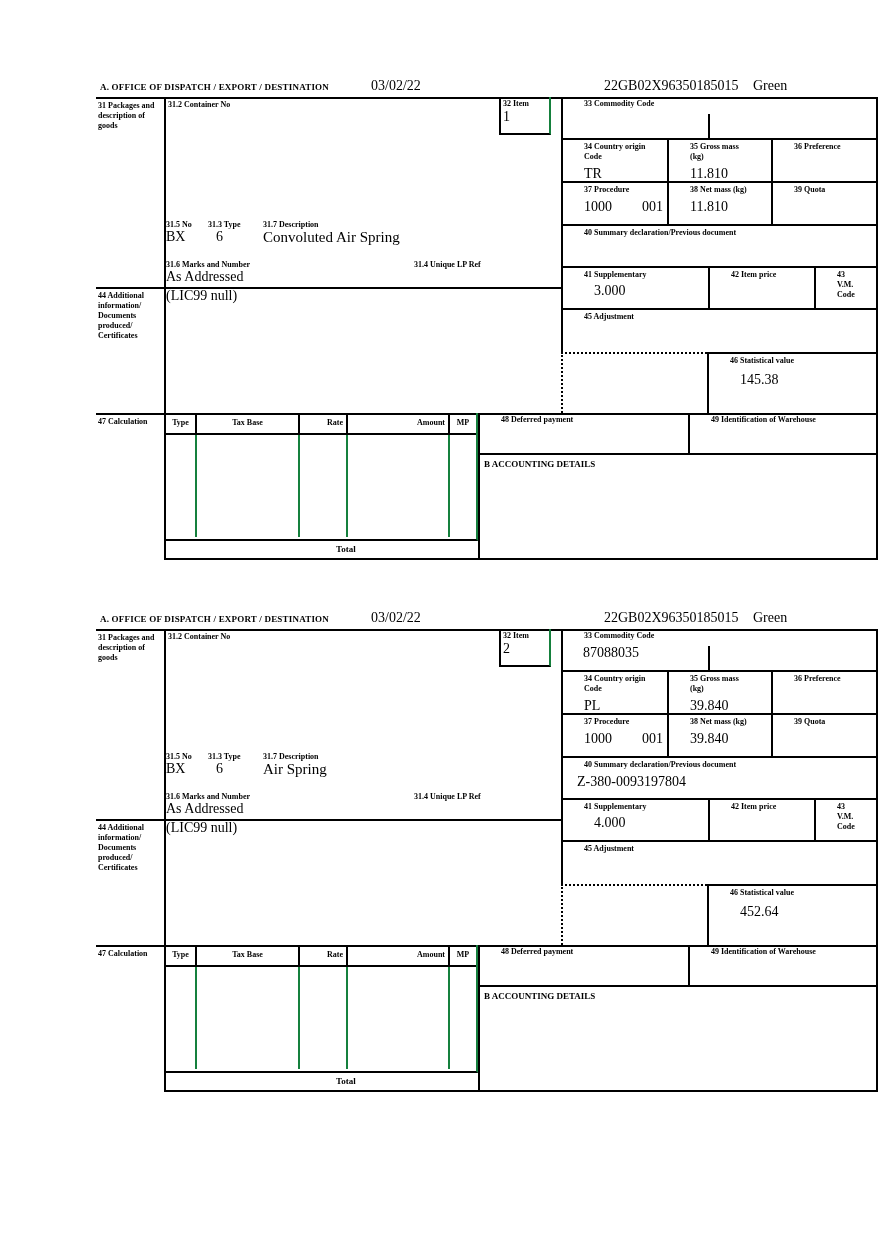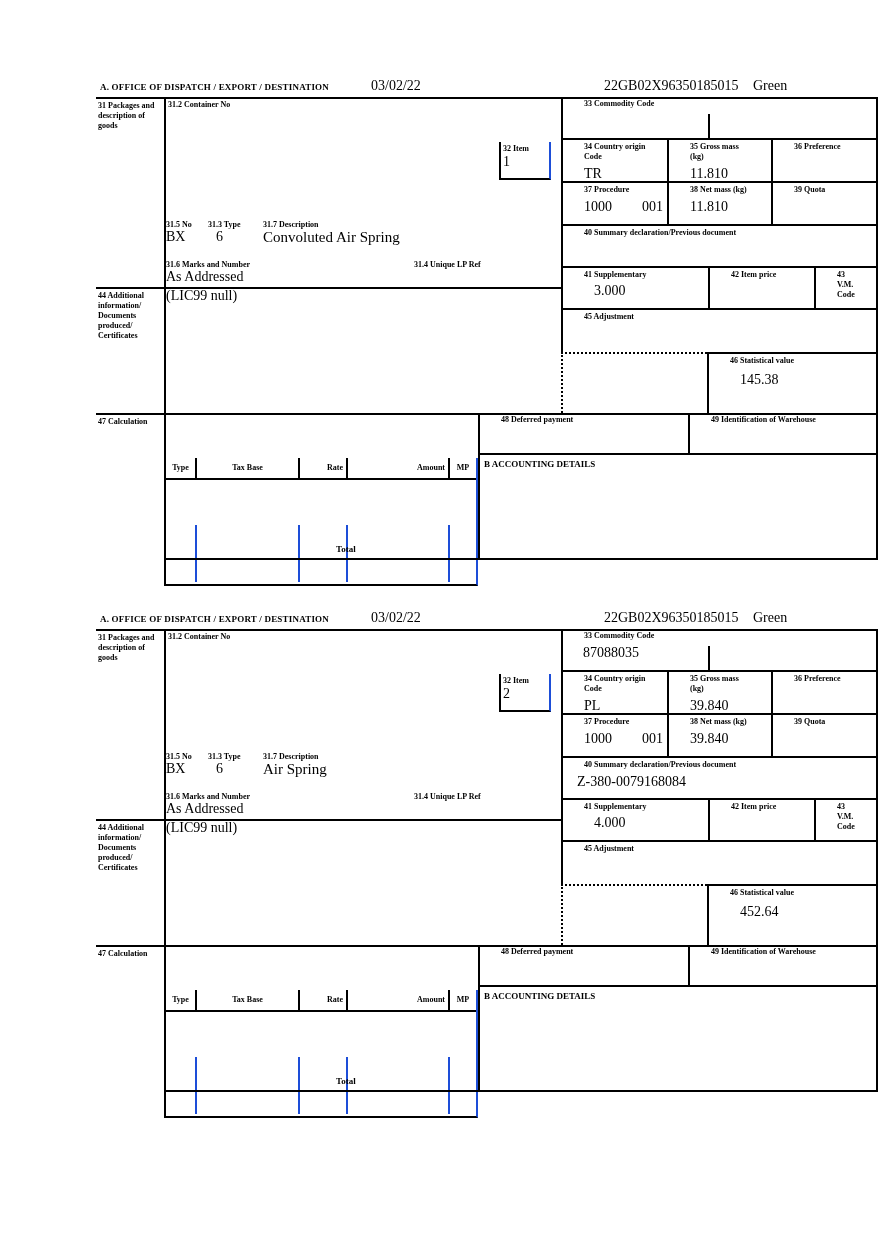--- a/index.html
+++ b/index.html
@@ -11,21 +11,21 @@
   .section { position:absolute; left:96px; width:782px; height:480px; }
   .abs  { position:absolute; }
   .lbl  { font-size:8px; font-weight:bold; line-height:1.25; white-space:normal; }
   .val  { font-size:14px; line-height:1.1; white-space:nowrap; }
   .hdr  { font-size:9px; font-weight:bold; letter-spacing:0.2px; white-space:nowrap; }
   .hline { border-top:2px solid #000; height:0; }
   .vline { border-left:2px solid #000; width:0; }
   .row  { display:flex; }
   .bl { border-left:2px solid #000; }
   .bb { border-bottom:2px solid #000; }
-  .br { border-right:2px solid #1d4ed8;margin-top:45px; }
+  .br { border-right:2px solid #15803d; }
   .bt { border-top:2px solid #000; }
   .bld { border-left:2px dotted #000; }
   .btd { border-top:2px dotted #000; }
   .cell { padding:2px 21px; }
   .cval { margin:4px 0 0 4px; }
   .ccell { font-size:8px; font-weight:bold; padding-top:5px; border-right:2px solid #000; }
   .ccell-last { font-size:8px; font-weight:bold; padding-top:5px; }
   .totalbar { font-size:9px; font-weight:bold; line-height:17px; padding-left:172px; }
 </style>
 </head>
@@ -227,21 +227,21 @@
         <div class="lbl">38 Net mass (kg)</div>
         <div class="val cval" style="margin-left:0">39.840</div>
       </div>
       <div class="cell bl" style="flex:1">
         <div class="lbl">39 Quota</div>
       </div>
     </div>
 
     <div class="abs bl bb" style="left:465px;top:146px;width:315px;height:42px">
       <div class="lbl cell">40 Summary declaration/Previous document</div>
-      <div class="val" style="margin:2px 0 0 14px">Z-380-0079168084</div>
+      <div class="val" style="margin:2px 0 0 14px">Z-380-0093197804</div>
     </div>
 
     <div class="abs row bb" style="left:465px;top:188px;width:315px;height:42px">
       <div class="cell bl" style="width:147px">
         <div class="lbl">41 Supplementary</div>
         <div class="val" style="margin:3px 0 0 10px">4.000</div>
       </div>
       <div class="cell bl" style="width:106px">
         <div class="lbl">42 Item price</div>
       </div>

